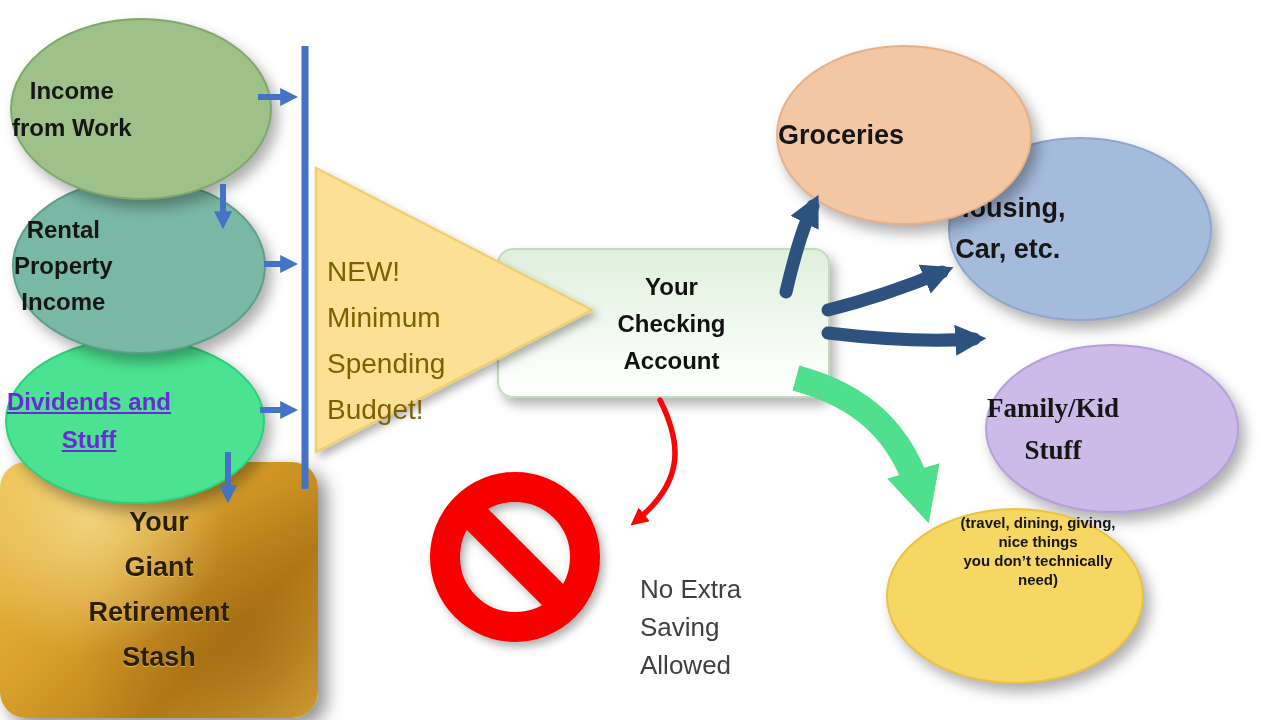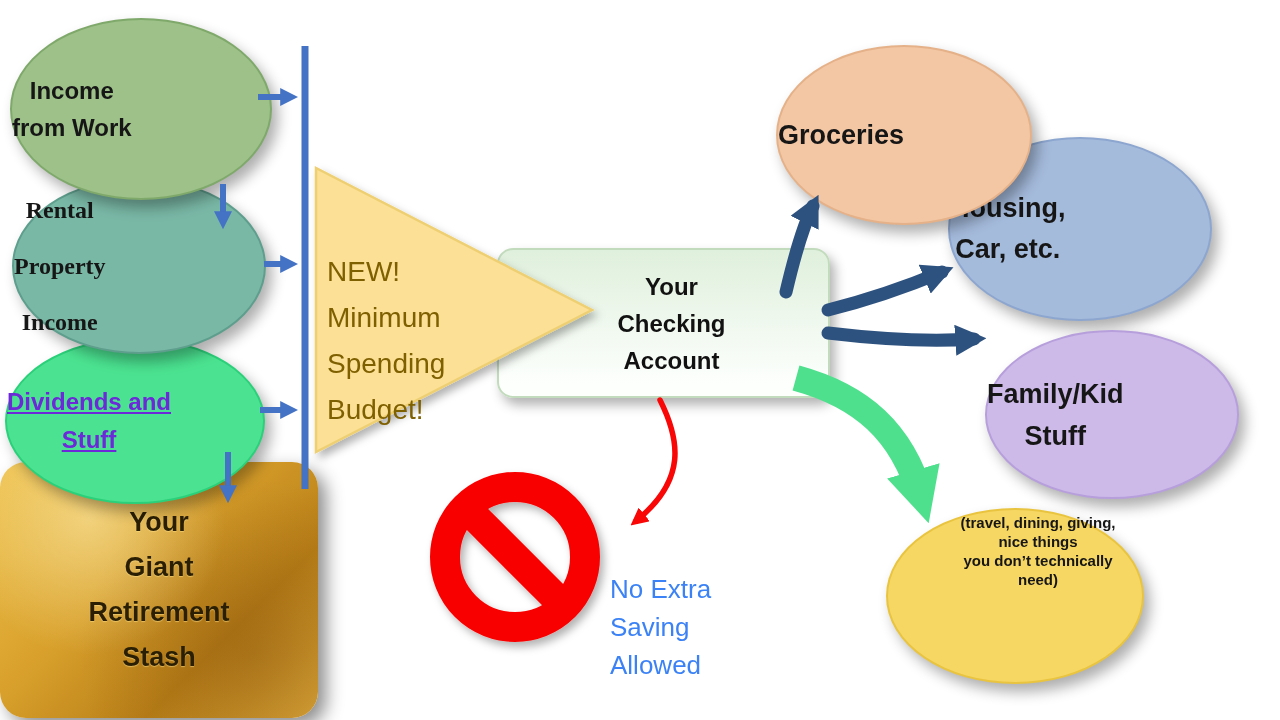--- a/index.html
+++ b/index.html
@@ -9,21 +9,21 @@
   .node{position:absolute;border-radius:50%;display:flex;align-items:center;justify-content:flex-start;
         text-align:center;box-shadow:6px 8px 14px rgba(0,0,0,.32);}
   .lbl{white-space:pre-line;}
 
   .income{left:10px;top:18px;width:258px;height:178px;background:var(--income-fill);
           border:2px solid var(--income-edge);z-index:4;}
   .income .lbl{font-size:24px;line-height:37px;font-weight:bold;color:#161616;}
 
   .rental{left:12px;top:178px;width:250px;height:172px;background:var(--rental-fill);
           border:2px solid var(--rental-edge);z-index:3;}
-  .rental .lbl{font-size:24px;line-height:56px;font-weight:bold;color:#161616;font-family:Liberation Serif, serif;}
+  .rental .lbl{font-size:24px;line-height:36px;font-weight:bold;color:#161616;}
 
   .dividends{left:5px;top:338px;width:256px;height:162px;background:var(--dividends-fill);
           border:2px solid var(--dividends-edge);z-index:2;}
   .dividends .lbl{font-size:24px;line-height:38px;font-weight:bold;color:#6d28d9;text-decoration:underline;}
 
   .stash{position:absolute;left:0;top:462px;width:318px;height:256px;border-radius:26px;z-index:1;
          display:flex;align-items:center;justify-content:center;text-align:center;
          background:
            radial-gradient(circle at 28% 22%, rgba(255,240,180,.55), rgba(255,240,180,0) 45%),
            radial-gradient(circle at 80% 75%, rgba(110,60,5,.30), rgba(110,60,5,0) 55%),
@@ -40,37 +40,37 @@
   .checking .lbl{font-size:24px;line-height:37px;font-weight:bold;color:#111;}
 
   .groceries{left:776px;top:45px;width:252px;height:176px;background:var(--groceries-fill);
             border:2px solid var(--groceries-edge);z-index:3;}
   .groceries .lbl{font-size:27px;font-weight:bold;color:#161616;}
 
   .housing{left:948px;top:137px;width:260px;height:180px;background:var(--housing-fill);
             border:2px solid var(--housing-edge);z-index:2;}
   .housing .lbl{font-size:27px;line-height:41px;font-weight:bold;color:#161616;}
 
-  .family{left:985px;top:330px;width:250px;height:165px;background:var(--family-fill);
-            border:2px solid var(--family-edge);z-index:2;}
+  .family{left:985px;top:344px;width:250px;height:165px;background:var(--family-fill);
+            border:2px solid var(--family-edge);z-index:2;font-family:Liberation Serif, serif;}
   .family .lbl{font-size:27px;line-height:42px;font-weight:bold;color:#161616;}
 
   .fun{left:886px;top:508px;width:254px;height:172px;background:var(--fun-fill);
             border:2px solid var(--fun-edge);z-index:2;flex-direction:column;}
   .fun .title{font-size:25px;font-weight:bold;color:#161616;}
   .fun .sub{font-size:15px;line-height:19px;font-weight:bold;color:#161616;white-space:pre-line;
             margin-top:3px;text-align:center;margin-left:46px;}
 
   .overlay{position:absolute;left:0;top:0;width:1280px;height:720px;z-index:10;pointer-events:none;}
 
   .triangle-label{position:absolute;left:327px;top:213px;z-index:11;font-size:28px;line-height:46px;
             color:var(--triangle-text);white-space:pre-line;margin-top:36px;}
 
-  .no-saving-note{position:absolute;left:610px;top:570px;z-index:11;font-size:26px;line-height:38px;
-            color:#3b82f6;white-space:pre-line;}
+  .no-saving-note{position:absolute;left:640px;top:570px;z-index:11;font-size:26px;line-height:38px;
+            color:#404040;white-space:pre-line;}
 </style>
 </head>
 <body>
 
 <div class="canvas">
 
   <div class="stash">
     <span class="lbl">Your
 Giant
 Retirement

